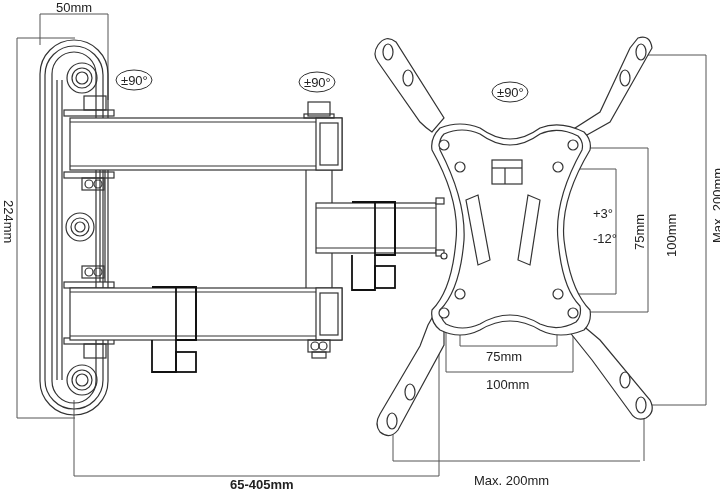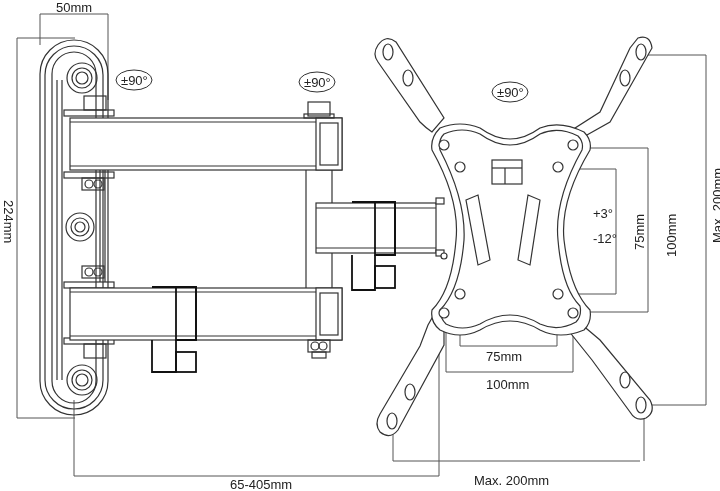--- a/index.html
+++ b/index.html
@@ -210,21 +210,21 @@
     </g>
     <g stroke="#333" stroke-width="1">
       <ellipse cx="510" cy="92" rx="18" ry="10"></ellipse>
     </g>
   </g>
 </svg>
 
 
 <span class="lbl" style="left:56px; top:1px;">50mm</span>
 <span class="vlbl" style="left:1px; top:258px; transform:rotate(90deg); transform-origin:0 0; left:15px; top:200px;">224mm</span>
-<span class="lbl" style="left:230px; top:478px;">65-405mm</span>
+<span class="lbl" style="left:230px; top:478px;font-weight:bold;">65-405mm</span>
 <span class="lbl" style="left:474px; top:474px;">Max. 200mm</span>
 <span class="lbl" style="left:486px; top:350px;">75mm</span>
 <span class="lbl" style="left:486px; top:378px;">100mm</span>
 <span class="vlbl" style="left:633px; top:250px; transform:rotate(-90deg);">75mm</span>
 <span class="vlbl" style="left:665px; top:257px; transform:rotate(-90deg);">100mm</span>
 <span class="vlbl" style="left:711px; top:243px; transform:rotate(-90deg);">Max. 200mm</span>
 <span class="lbl" style="left:593px; top:207px;">+3°</span>
 <span class="lbl" style="left:593px; top:232px;">-12°</span>
 <span class="rot" style="left:121px; top:73px;">±90°</span>
 <span class="rot" style="left:304px; top:75px;">±90°</span>

